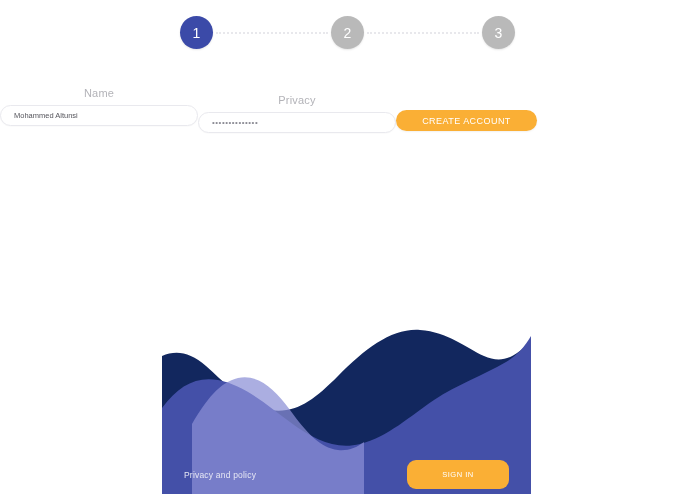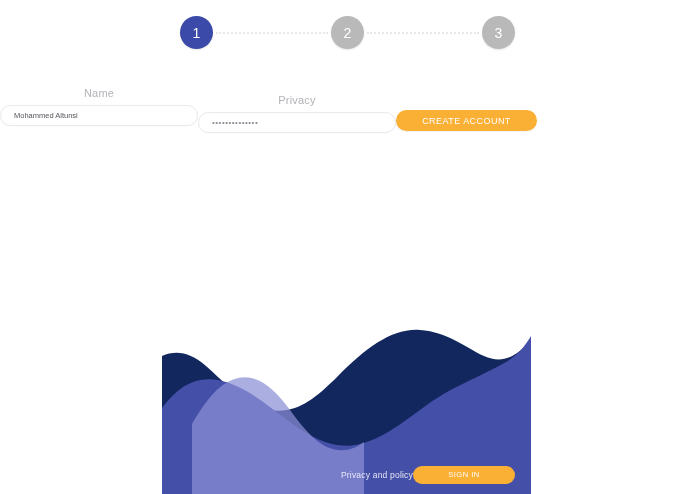--- a/index.html
+++ b/index.html
@@ -129,34 +129,34 @@
   }
 
   .panel-footer {
     position: absolute;
     left: 162px;
     top: 455px;
     width: 369px;
     height: 39px;
     display: flex;
     align-items: center;
-    justify-content: flex-end;
-    padding: 0 16px;
+    justify-content: space-between;
+    padding: 0 22px;
     box-sizing: border-box;
   }
   .privacy-link {
     color: #e6e7f4;
     font-size: 8.5px;
     letter-spacing: 0.2px;
     text-decoration: none;
     cursor: pointer;
   }
   .signin-btn {
     width: 102px;
-    height: 18px;
+    height: 29px;
     border: none;
     border-radius: 9px;
     background: #faaf35;
     color: #ffffff;
     font-family: "Liberation Sans", sans-serif;
     font-size: 7.5px;
     letter-spacing: 0.5px;
     cursor: pointer;
     display: flex;
     align-items: center;

